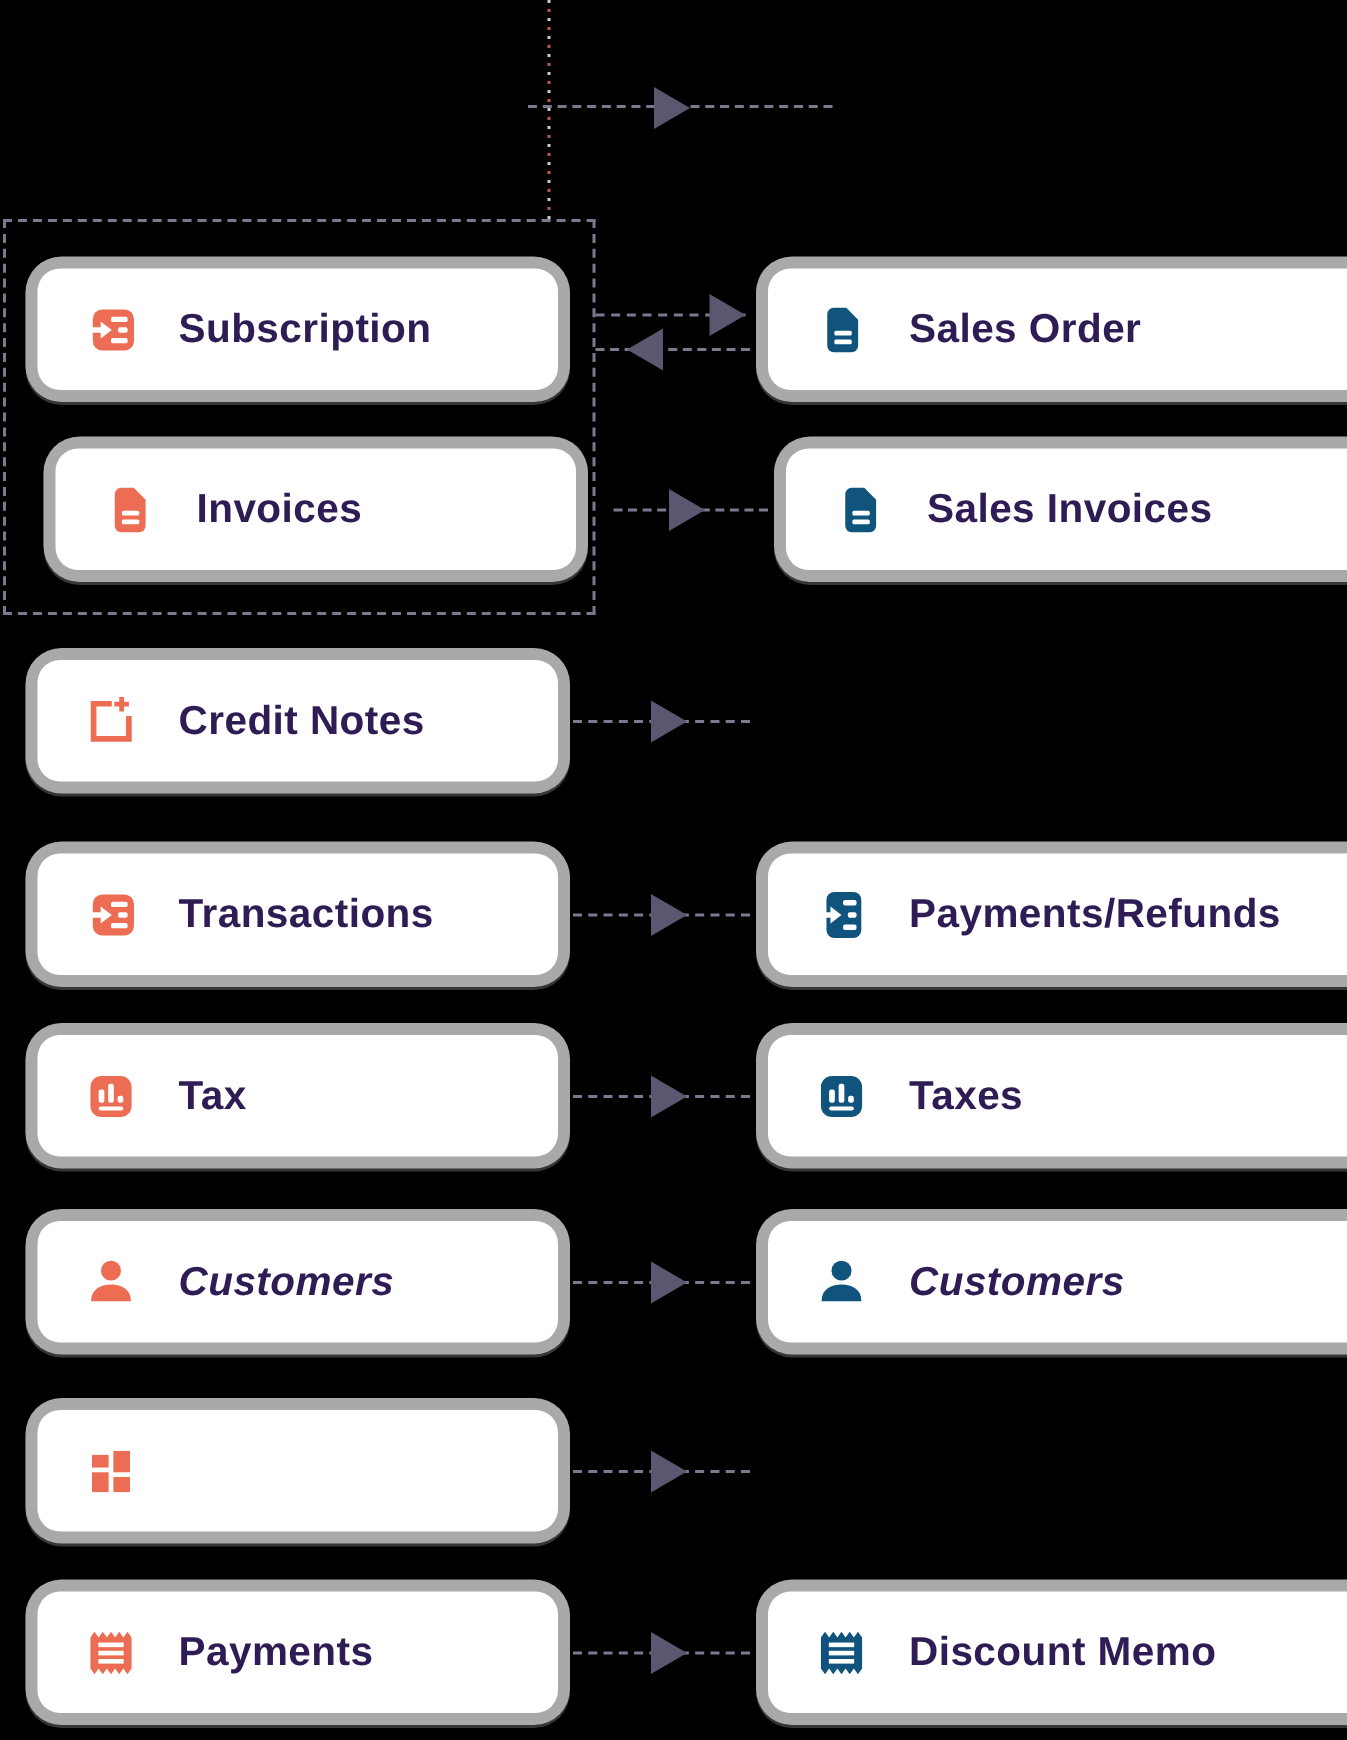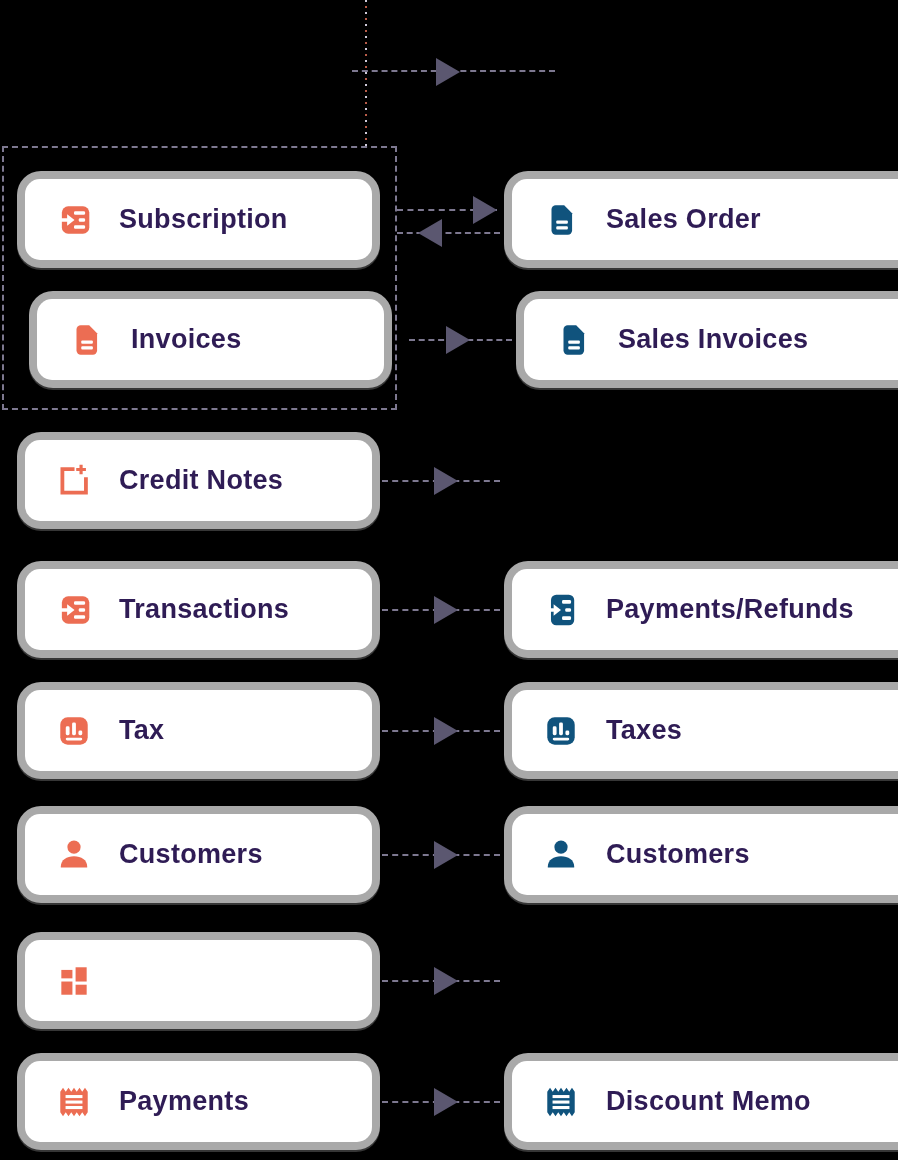--- a/index.html
+++ b/index.html
@@ -194,21 +194,21 @@
     <rect x="10.2" y="13.5" width="3.6" height="8.5" rx="1.4" fill="#fff"></rect>
     <rect x="16.2" y="10" width="3.6" height="12" rx="1.4" fill="#fff"></rect>
     <rect x="22.2" y="17.5" width="3.6" height="4.5" rx="1.4" fill="#fff"></rect>
     <rect x="10.2" y="24.3" width="15.6" height="2.6" rx="1.3" fill="#fff"></rect>
               </svg>
             </span>
         <span class="label">Taxes</span>
       </div>
     </div>
   </div>
-      <div class="row" style="top: 806px;">
+      <div class="row" style="top: 806px; font-style: italic;">
     <div class="card left">
       <div class="card-inner">
         <span class="icon">
               <svg width="38" height="38" viewBox="0 0 36 36" xmlns="http://www.w3.org/2000/svg">
                 <circle cx="18" cy="10.5" r="6.3" fill="#EC6D53"></circle>
     <path d="M5.5 29.8 v-0.8 c0 -6.4 5.6 -9.8 12.5 -9.8 s12.5 3.4 12.5 9.8 v0.8 z" fill="#EC6D53"></path>
               </svg>
             </span>
         <span class="label">Customers</span>
       </div>

